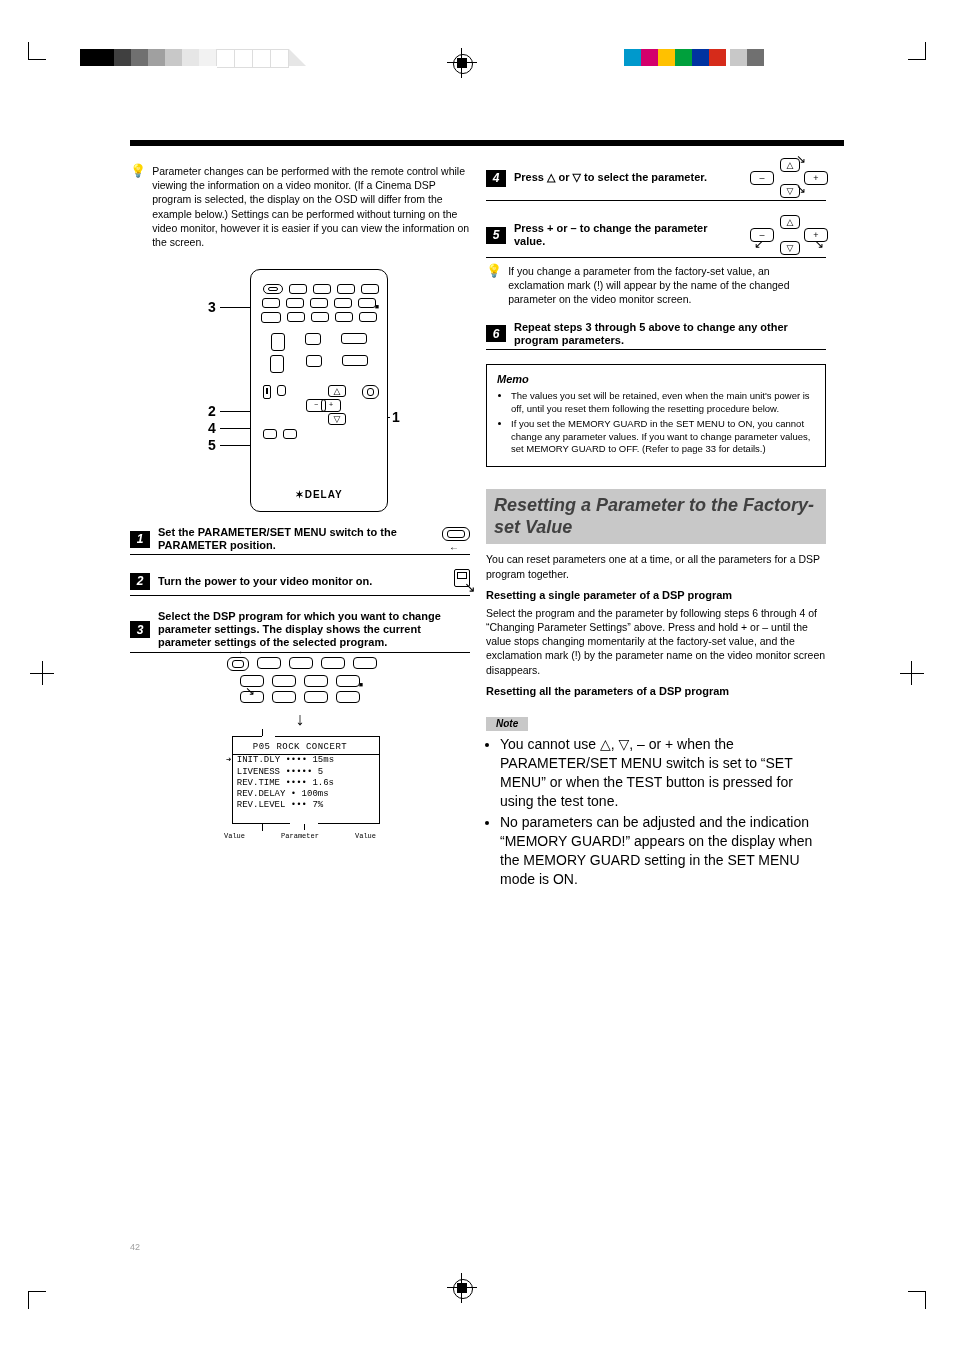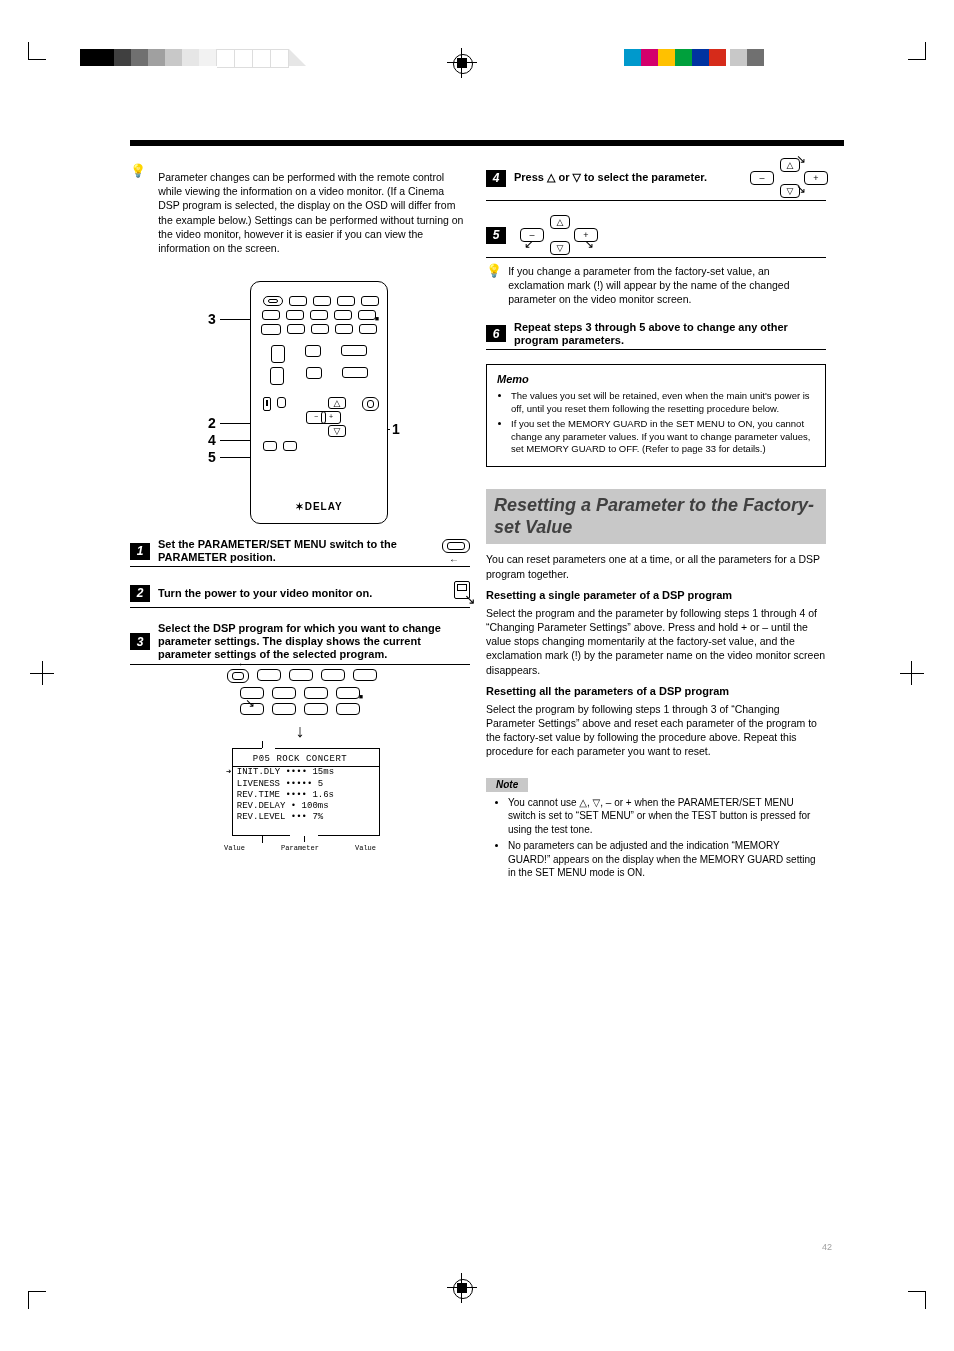--- a/index.html
+++ b/index.html
@@ -98,26 +98,26 @@
   .press-pad .lf{left:6px;top:13px;width:22px;height:12px;} .press-pad .rt{left:60px;top:13px;width:22px;height:12px;}
   .press-pad .cursor{position:absolute;font-size:12px;}
 
   .memo-box{border:1px solid #000;padding:8px 10px;margin-top:14px;}
   .memo-title{font-weight:bold;font-style:italic;font-size:11px;margin-bottom:4px;}
   .memo-box ul{margin:0;padding-left:14px;}
   .memo-box li{font-size:9.5px;line-height:1.35;margin:2px 0;}
 
   .note-label{background:var(--gray4);display:inline-block;padding:1px 10px;font-size:10px;font-style:italic;font-weight:bold;}
   .note-list{margin:4px 0 0;padding-left:14px;}
-  .note-list li{font-size:10px;line-height:1.35;margin:3px 8px;}
+  .note-list li{font-size:14px;line-height:1.35;margin:3px 0;}
 
   .glyph-tri{font-size:9px;}
   .small-arrow{font-size:10px;}
 
-  .pagefoot{position:absolute;left:0;right:12px;bottom:-2px;text-align:right;color:var(--gray3);font-size:9px;}
+  .pagefoot{position:absolute;left:0;right:4px;bottom:-2px;text-align:left;color:var(--gray3);font-size:9px;}
 </style>
 </head>
 <body>
 
 <div class="reg-strip reg-left">
   <span class="sq" style="background:#000"></span>
     <span class="sq" style="background:#000"></span>
   <span class="sq" style="background:var(--gray1)"></span>
     <span class="sq" style="background:var(--gray2)"></span>
   <span class="sq" style="background:var(--gray3)"></span>
@@ -160,21 +160,21 @@
     <div class="v"></div>
     <div class="box"></div>
   </div>
 
 <div class="content">
   <div class="titlebar"></div>
 
   <div class="col col-left">
     <div class="hint">
       <span class="bulb">💡</span>
-      <span class="para" style="margin:6px">Parameter changes can be performed with the remote control while viewing the information on a video monitor. (If a Cinema DSP program is selected, the display on the OSD will differ from the example below.) Settings can be performed without turning on the video monitor, however it is easier if you can view the information on the screen.</span>
+      <span class="para" style="margin:0">Parameter changes can be performed with the remote control while viewing the information on a video monitor. (If a Cinema DSP program is selected, the display on the OSD will differ from the example below.) Settings can be performed without turning on the video monitor, however it is easier if you can view the information on the screen.</span>
     </div>
 
     <div class="remote-wrap">
       <span class="callout-lbl" style="left:-12px;top:30px">3</span>
       <div class="callout-line" style="left:0;top:38px;width:34px"></div>
       <span class="callout-lbl" style="left:-12px;top:134px">2</span>
       <div class="callout-line" style="left:0;top:142px;width:38px"></div>
       <span class="callout-lbl" style="left:-12px;top:151px">4</span>
       <div class="callout-line" style="left:0;top:159px;width:55px"></div>
       <span class="callout-lbl" style="left:-12px;top:168px">5</span>
@@ -330,20 +330,21 @@
         <span class="b up">△</span>
           <span class="b dn">▽</span>
         <span class="b lf">–</span>
           <span class="b rt">+</span>
         <span class="cursor" style="left:52px;top:-6px">↘</span>
         <span class="cursor" style="left:52px;top:24px">↘</span>
       </span>
     </div>
     <div class="stepbar">
       <span class="stepnum">5</span>
+      <span class="steptxt">Press + or – to change the parameter value.</span>
       <span class="press-pad">
         <span class="b up">△</span>
           <span class="b dn">▽</span>
         <span class="b lf">–</span>
           <span class="b rt">+</span>
         <span class="cursor" style="left:10px;top:22px">↙</span>
         <span class="cursor" style="left:70px;top:22px">↘</span>
       </span>
     </div>
     <div class="hint">
@@ -359,23 +360,22 @@
       <div class="memo-title">Memo</div>
       <ul>
         <li>The values you set will be retained, even when the main unit's power is off, until you reset them following the resetting procedure below.</li>
         <li>If you set the MEMORY GUARD in the SET MENU to ON, you cannot change any parameter values. If you want to change parameter values, set MEMORY GUARD to OFF. (Refer to page 33 for details.)</li>
       </ul>
     </div>
 
     <div class="section-head" style="margin-top:22px">Resetting a Parameter to the Factory-set Value</div>
     <p class="para">You can reset parameters one at a time, or all the parameters for a DSP program together.</p>
     <div style="font-weight:bold;font-size:11px">Resetting a single parameter of a DSP program</div>
-    <p class="para" style="margin-top:4px">Select the program and the parameter by following steps 1 through 4 of “Changing Parameter Settings” above. Press and hold + or – until the value stops changing momentarily at the factory-set value, and the exclamation mark (!) by the parameter name on the video monitor screen disappears.</p>
+    <p class="para" style="margin-top:4px">Select the program and the parameter by following steps 6 through 4 of “Changing Parameter Settings” above. Press and hold + or – until the value stops changing momentarily at the factory-set value, and the exclamation mark (!) by the parameter name on the video monitor screen disappears.</p>
     <div style="font-weight:bold;font-size:11px">Resetting all the parameters of a DSP program</div>
-    <p class="para" style="margin-top:4px">Select the program by following steps 1 through 3 of “Changing Parameter Settings” above and reset each parameter of the program to the factory-set value by following the procedure above. Repeat this procedure for each parameter you want to reset.</p>
 
     <div style="margin-top:18px">
       <span class="note-label">Note</span>
       <ul class="note-list">
         <li>You cannot use △, ▽, – or + when the PARAMETER/SET MENU switch is set to “SET MENU” or when the TEST button is pressed for using the test tone.</li>
         <li>No parameters can be adjusted and the indication “MEMORY GUARD!” appears on the display when the MEMORY GUARD setting in the SET MENU mode is ON.</li>
       </ul>
     </div>
   </div>
 

